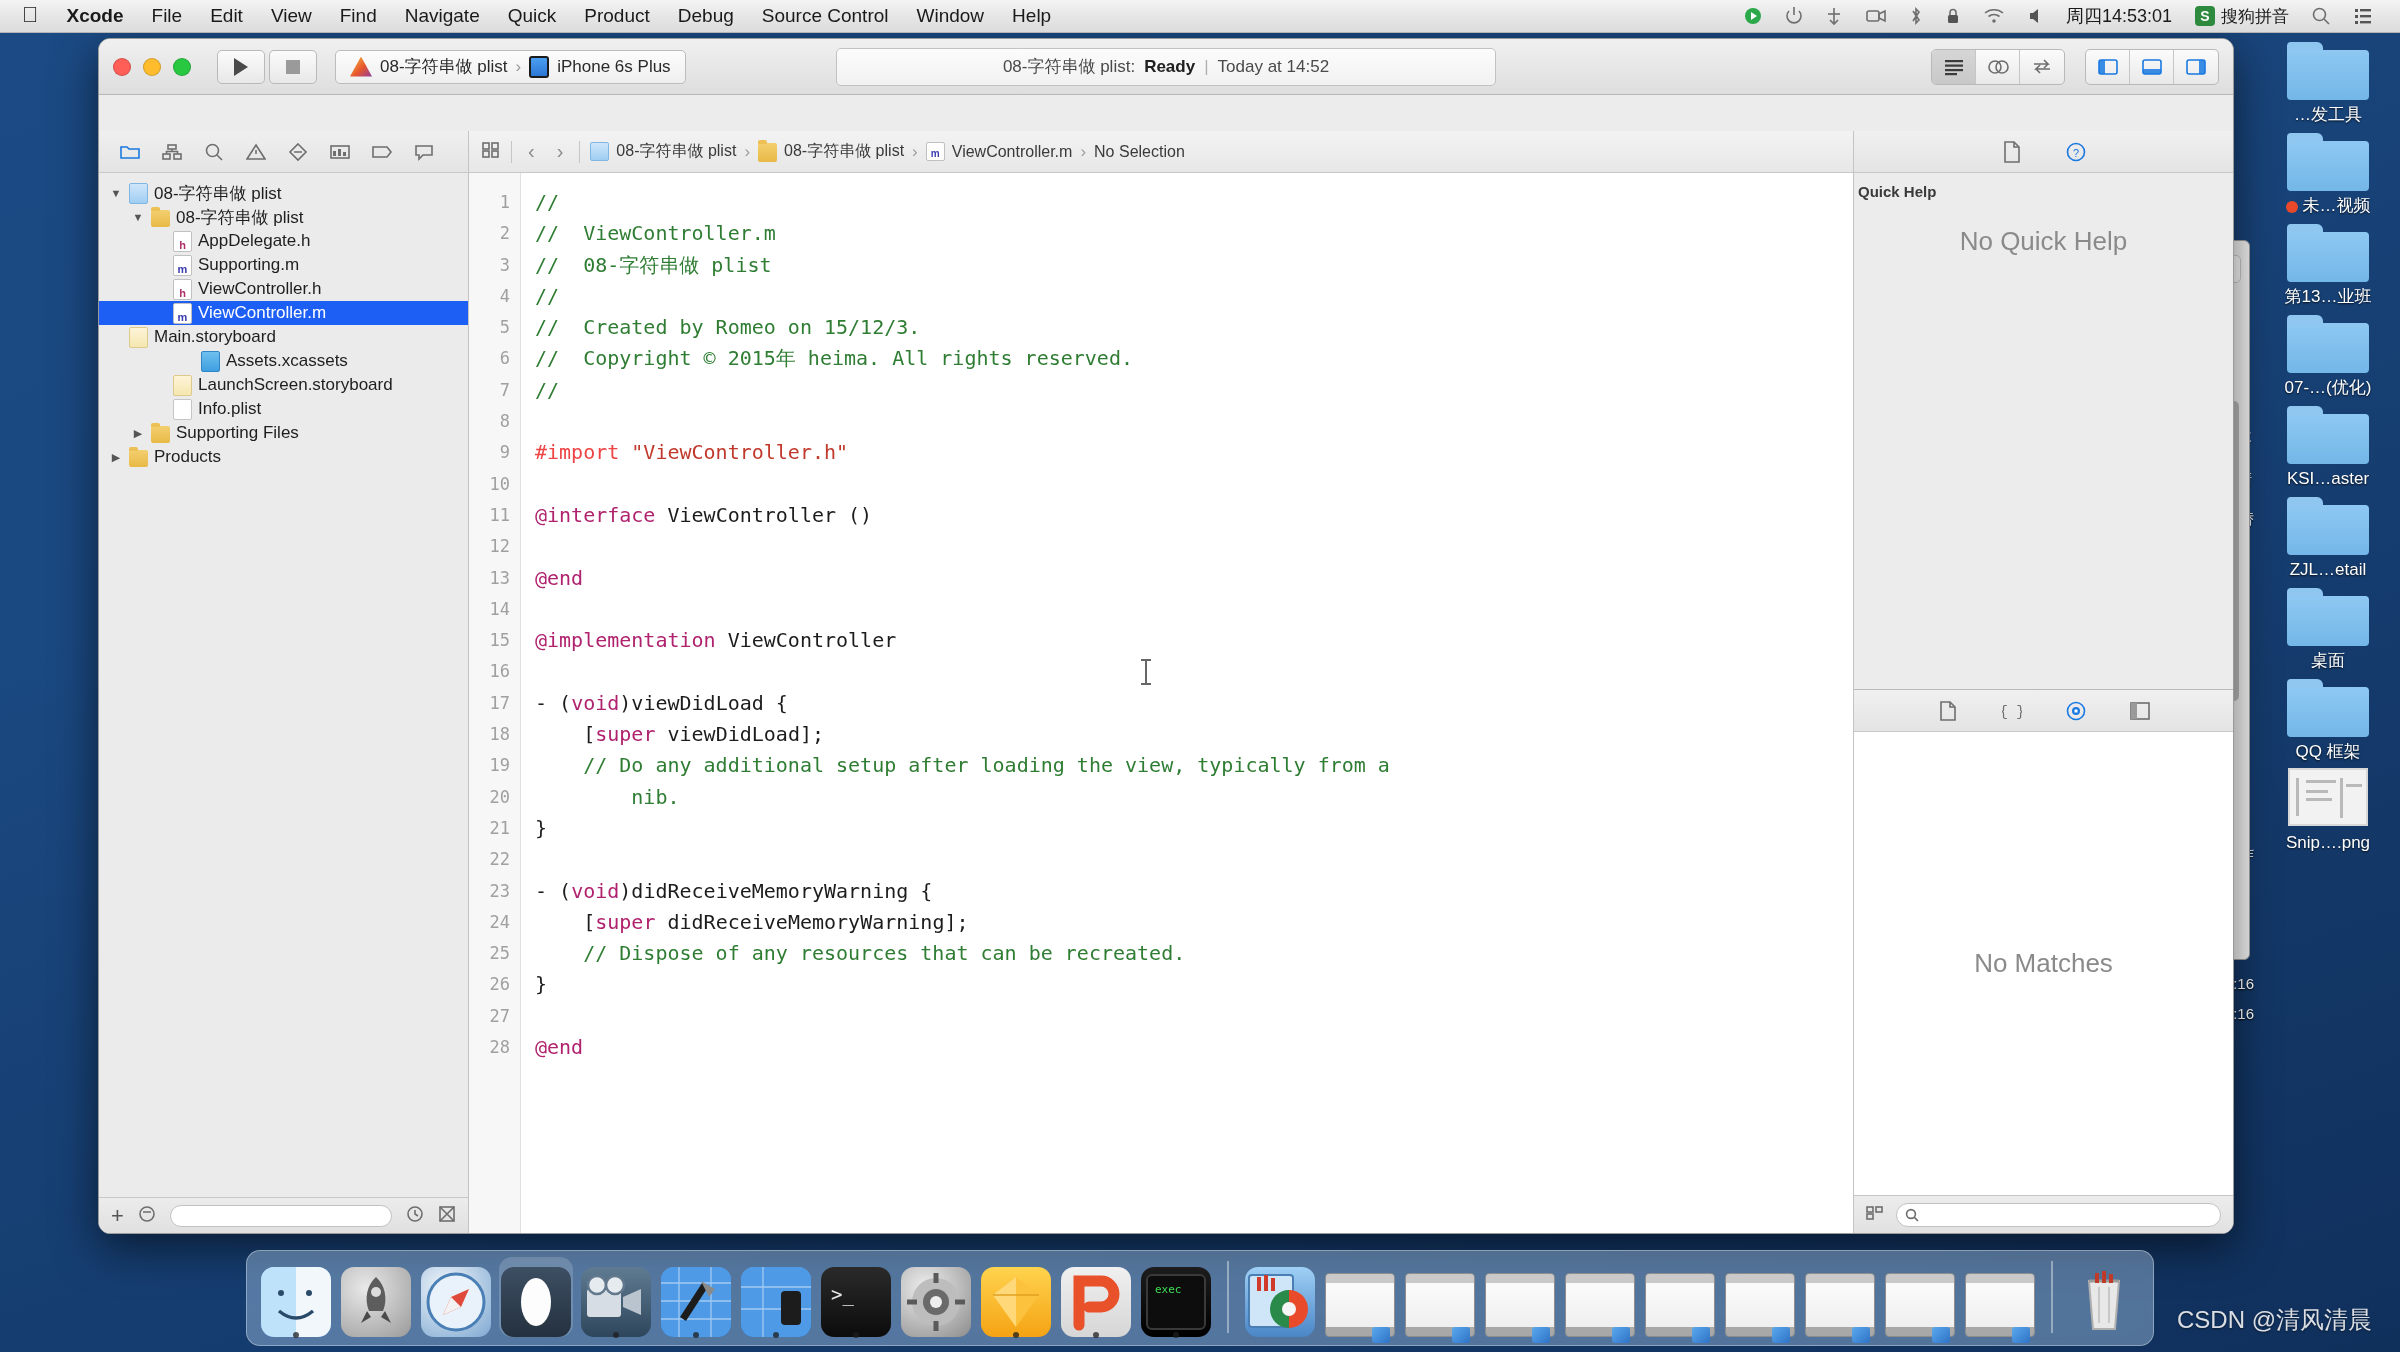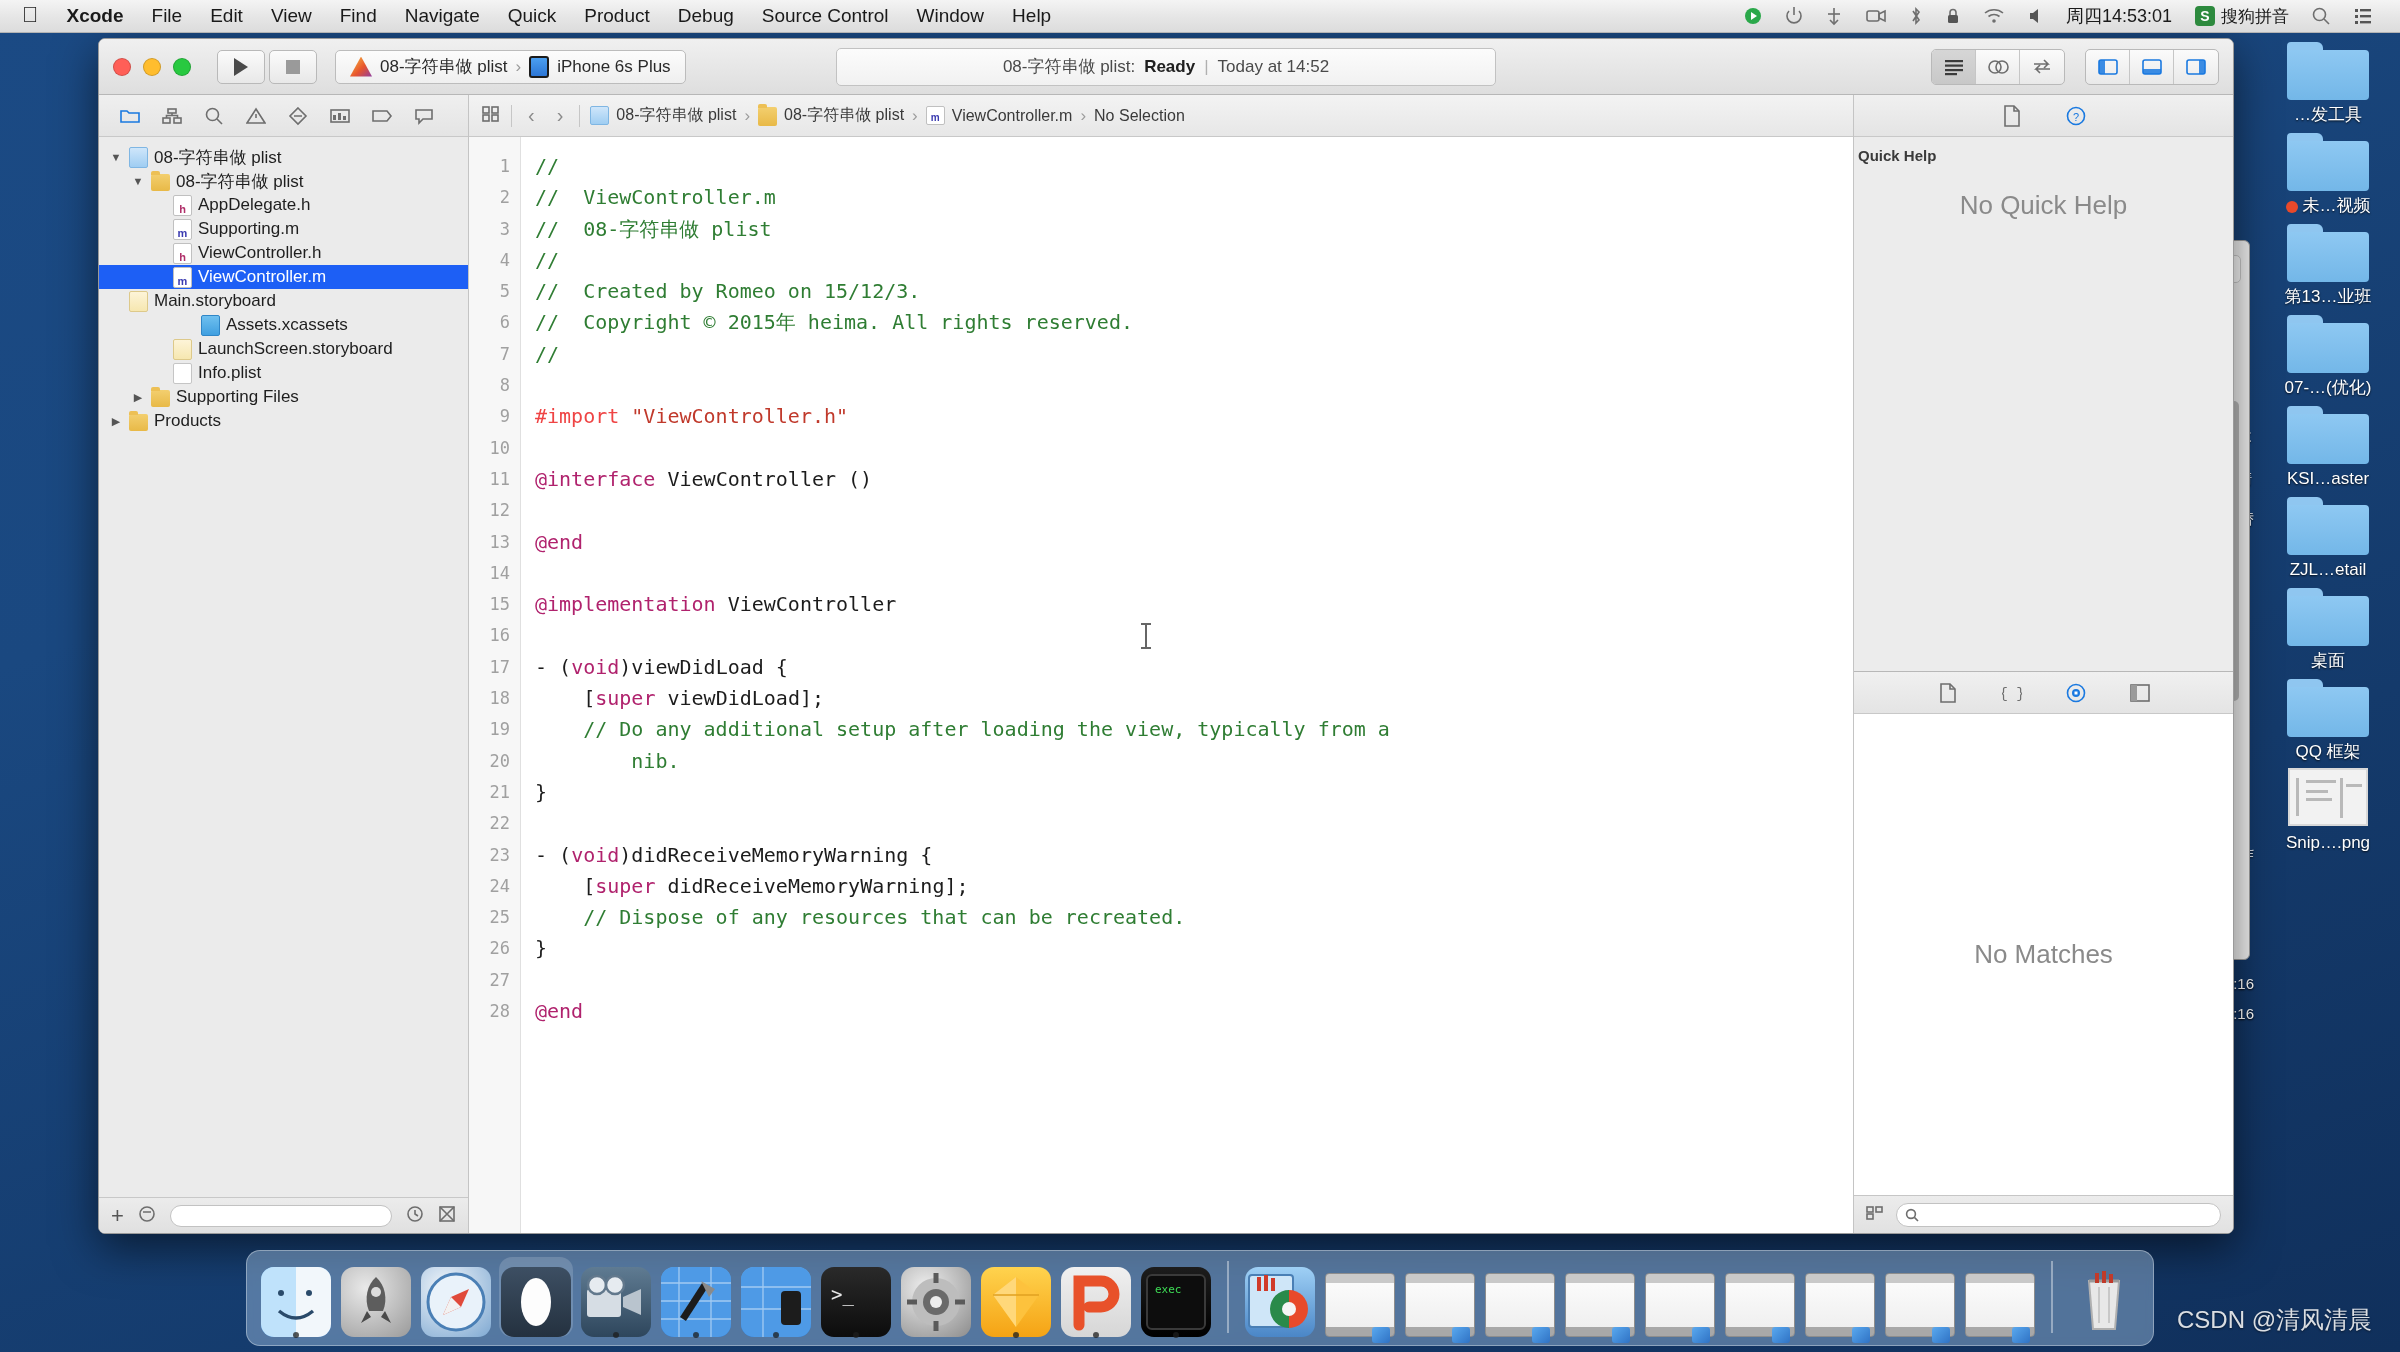--- a/index.html
+++ b/index.html
@@ -81,25 +81,25 @@
   .png-thumb i {
     position: absolute; background: #b9b9b9; display: block;
   }
 
   
   #xcode {
     position: absolute; left: 98px; top: 38px;
     width: 2136px; height: 1196px;
     background: #ececec;
     border: 1px solid #9a9a9a;
-    border-radius: 7px;
+    border-radius: 12px;
     box-shadow: 0 14px 44px rgba(0,0,0,.55);
     overflow: hidden;
     z-index: 20;
-    display: flex; flex-direction: column;
+    display: flex; flex-direction: column; gap: 36px;
   }
 
   
   #xc-toolbar {
     height: 56px; flex: 0 0 56px;
     background: linear-gradient(to bottom, #f0f0f0, #dedede);
     border-bottom: 1px solid #b7b7b7;
     display: flex; align-items: center; padding: 0 14px;
     position: relative;
   }

